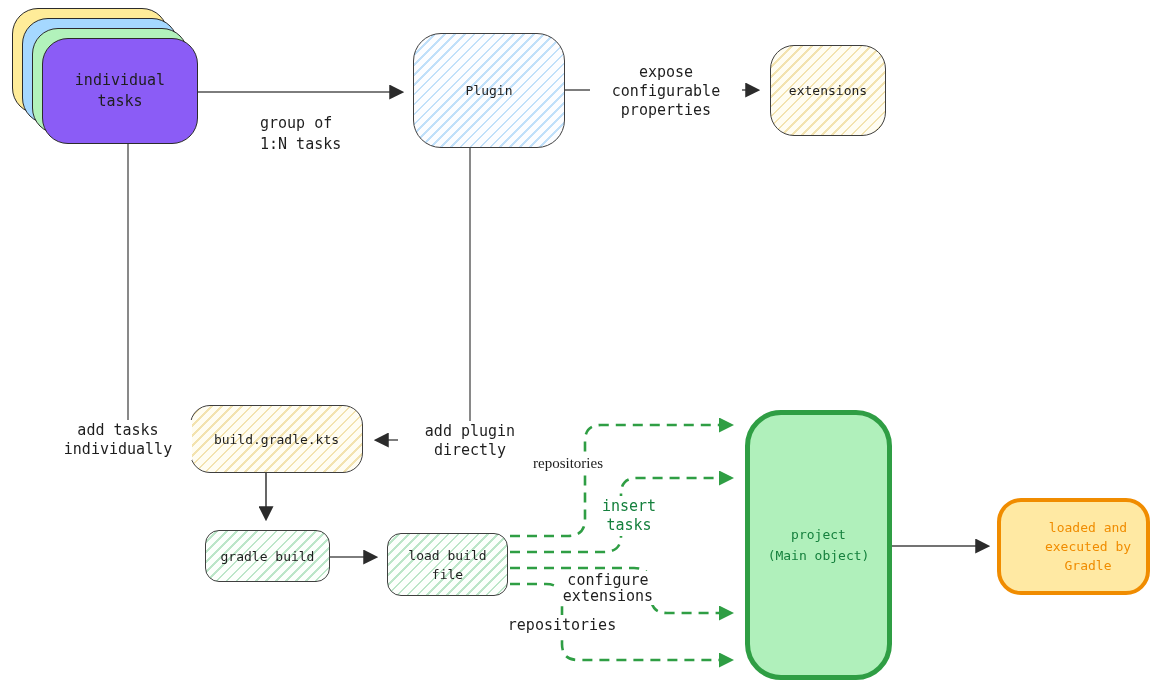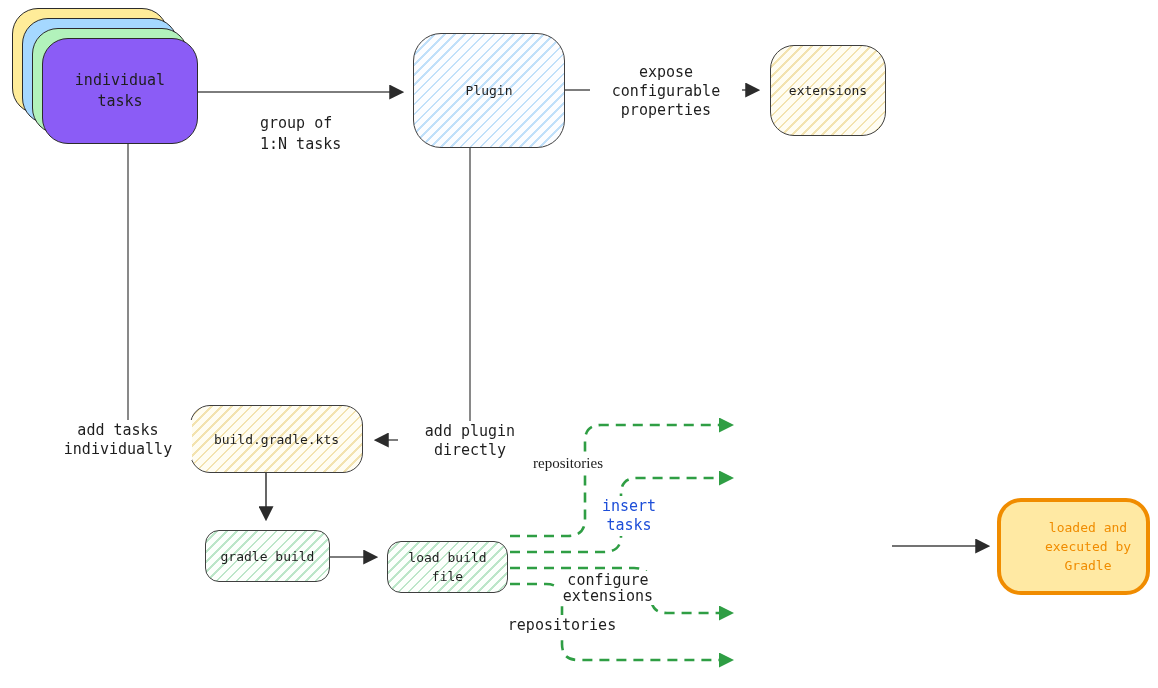--- a/index.html
+++ b/index.html
@@ -46,21 +46,21 @@
   .wires { position: absolute; left:0; top:0; width:1158px; height:688px; pointer-events:none; }
   .lbl {
     position: absolute;
     background: #ffffff;
     font-size: 15px; line-height: 19px;
     white-space: pre-line;
     padding: 1px 2px;
   }
   .t-center { text-align: center; }
   .t-left { text-align: left; margin-top: 41px; }
-  .green-text { color: #1d4ed8; }
+  .green-text { color: #15803d; }
   .orange-text { color: #f08c00; }
 </style>
 </head>
 <body>
 
 <div class="canvas">
 
   <div class="card c-yellow" style="left:12px; top:8px;"></div>
   <div class="card c-blue" style="left:22px; top:18px;"></div>
   <div class="card c-green" style="left:32px; top:28px;"></div>
@@ -78,25 +78,29 @@
   </div>
 
   <div class="node hatch-green" style="left:205px; top:530px; width:125px; height:52px; border-radius:14px;">
     <span class="node-text">gradle build</span>
   </div>
 
   <div class="node hatch-yellow" style="left:190px; top:405px; width:173px; height:68px; border-radius:20px;">
     <span class="node-text">build.gradle.kts</span>
   </div>
 
-  <div class="node hatch-green" style="left:387px; top:533px; width:121px; height:52px; border-radius:14px; line-height:19px;margin-top:8px;">
+  <div class="node hatch-green" style="left:387px; top:533px; width:121px; height:63px; border-radius:14px; line-height:19px;">
     <span class="node-text">load build
 file</span>
   </div>
 
+  <div class="node green-text" style="left:745px; top:410px; width:147px; height:270px; border-radius:36px; background:#b0f0bb; border:5px solid #2f9e44;">
+    <span class="node-text">project
+(Main object)</span>
+  </div>
 
   <div class="node orange-text" style="left:997px; top:498px; width:153px; height:97px; border-radius:24px; background:#ffe9a3; border:4px solid #f08c00; line-height:19px;padding-left:29px;">
     <span class="node-text">loaded and
 executed by
 Gradle</span>
   </div>
 
   <svg class="wires" viewBox="0 0 1158 688">
     <defs>
       <marker id="mA" viewBox="0 0 10 10" refX="8.5" refY="5" markerWidth="15" markerHeight="15" markerUnits="userSpaceOnUse" orient="auto">

